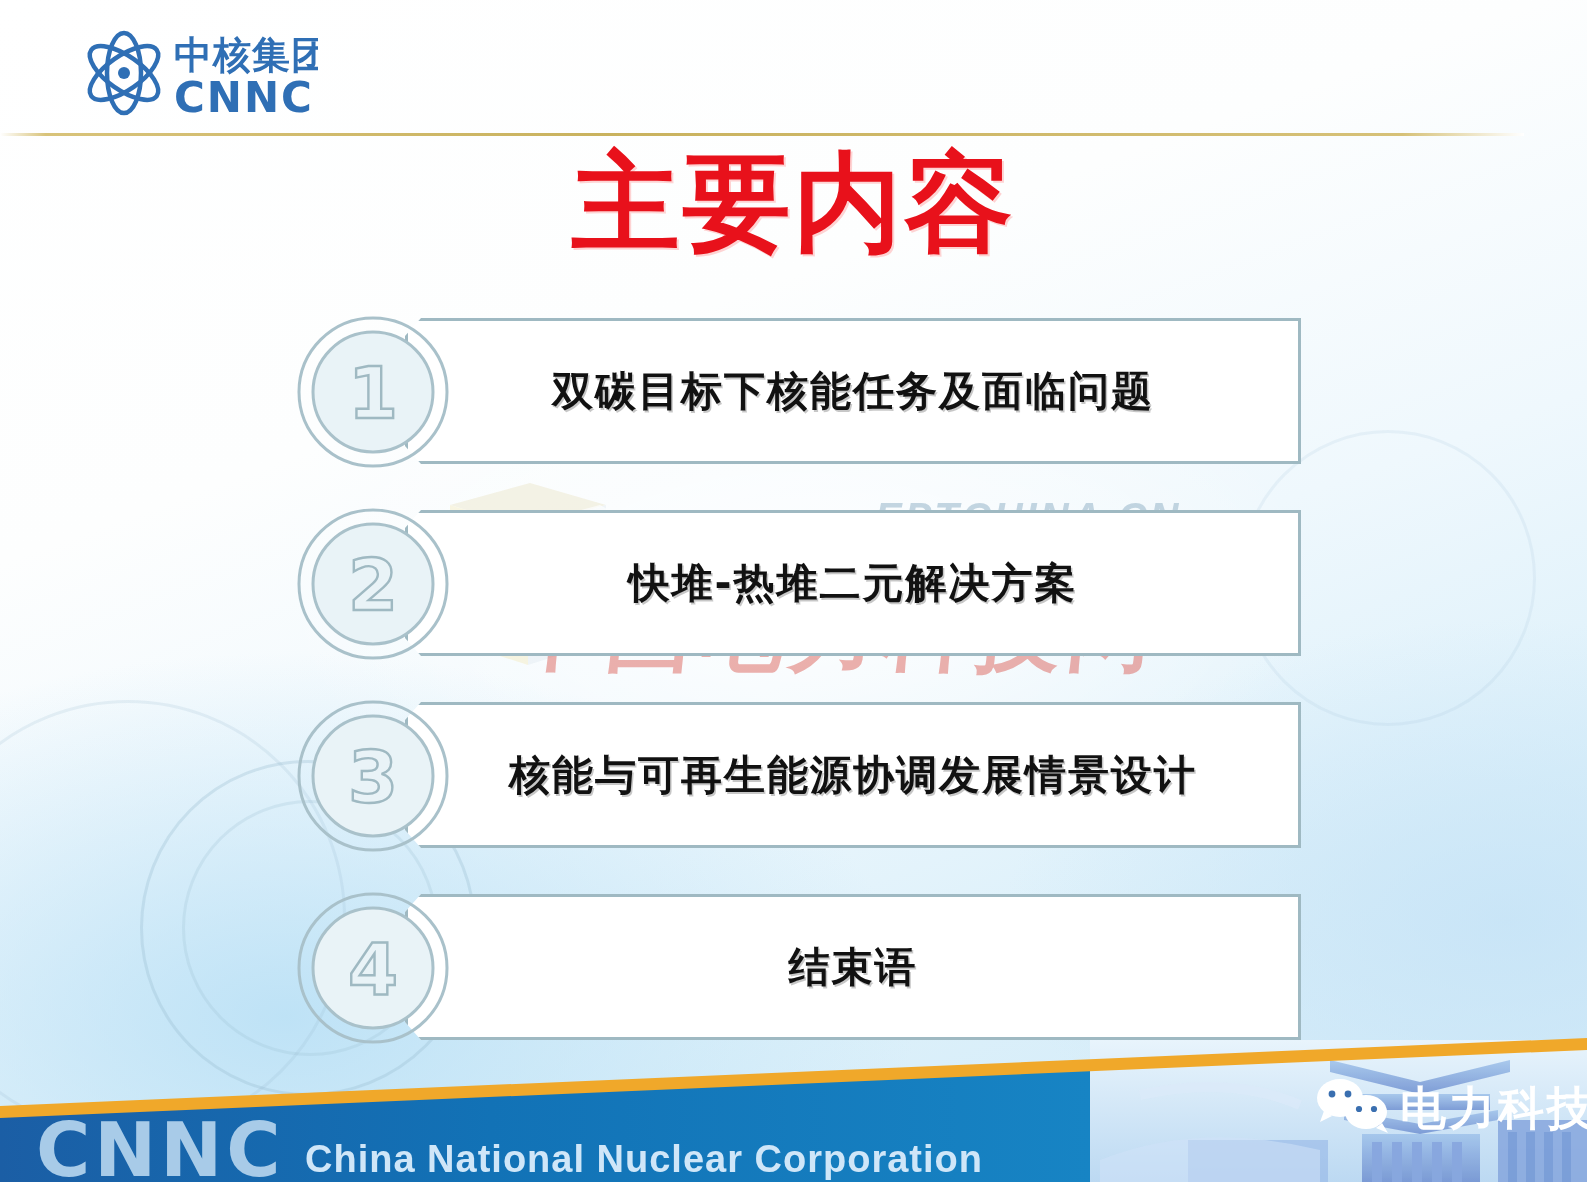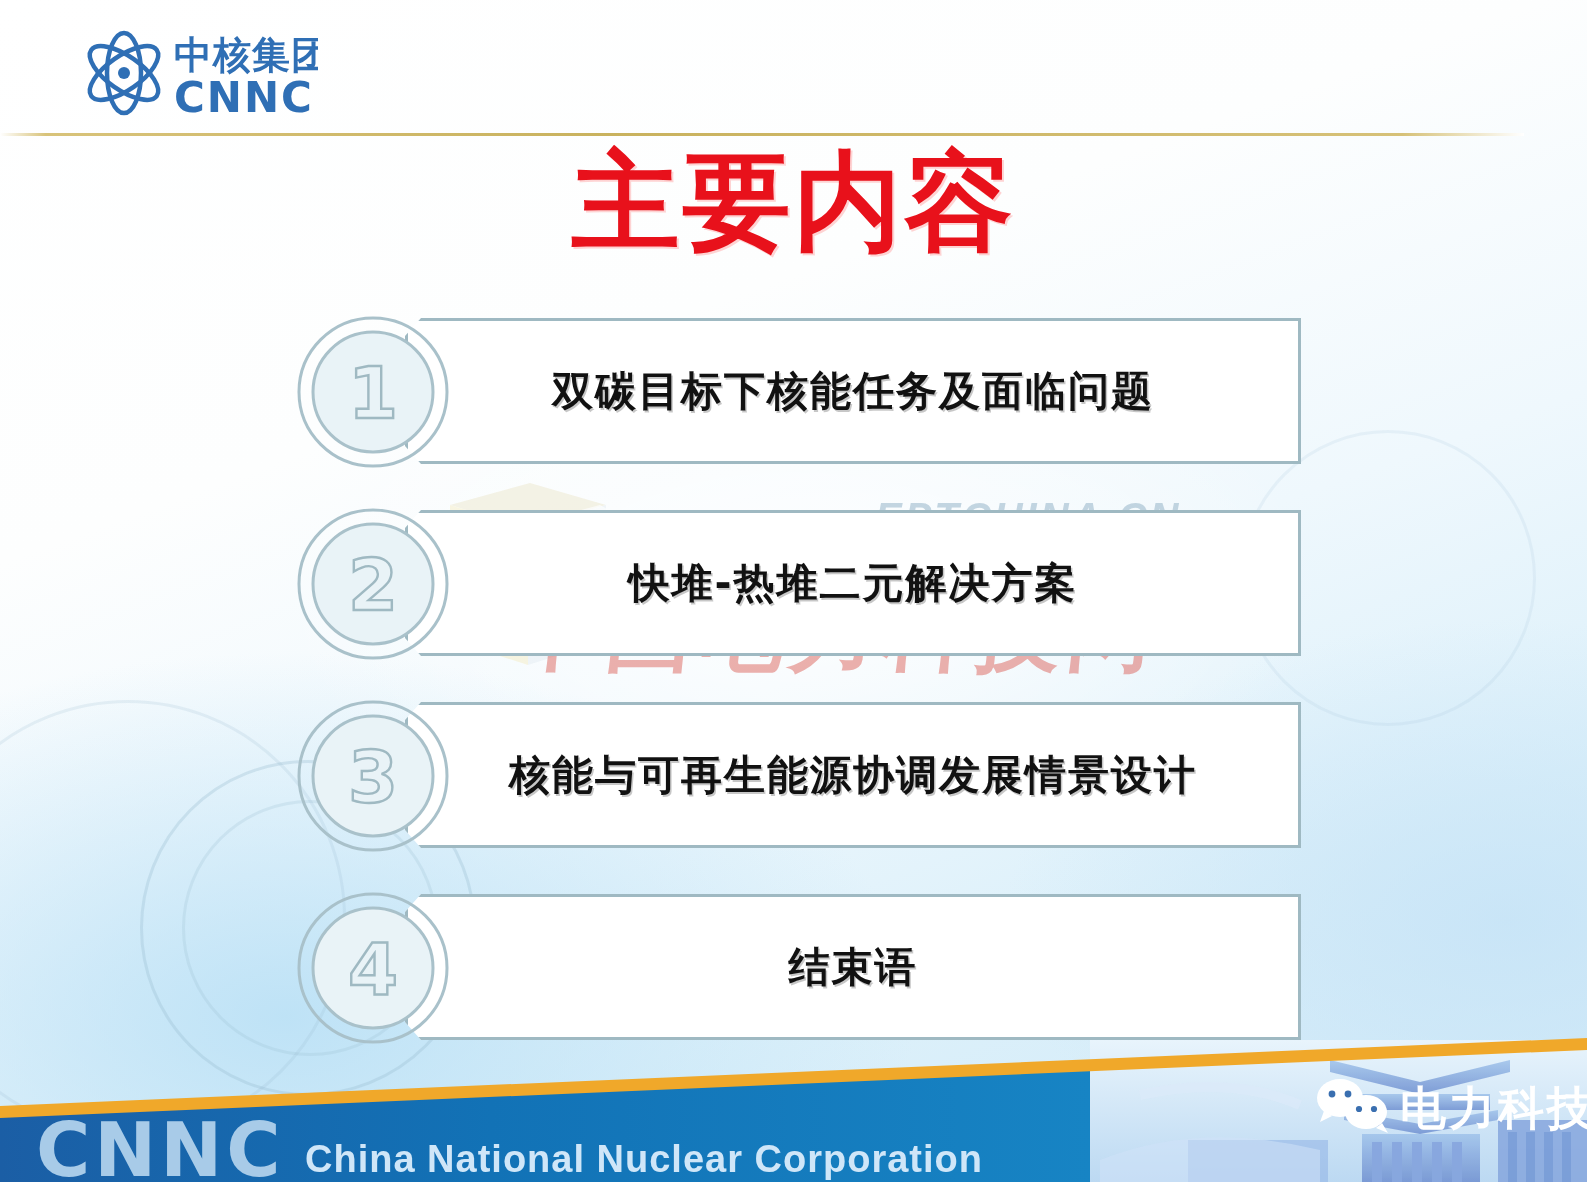--- a/index.html
+++ b/index.html
@@ -32,21 +32,21 @@
     position:absolute;left:0px;top:133px;width:1524px;height:3px;
     background:linear-gradient(90deg,#ffffff 0%,#d8c37a 3%,#c9b25e 40%,#d6c178 92%,#ffffff 100%);
   }
 
   
   #title{
     position:absolute;left:0;top:146px;width:1587px;text-align:center;
     font-size:108px;font-weight:bold;color:#e8111b;letter-spacing:3px;
     line-height:1.05;
     text-shadow:2px 2px 0 rgba(255,160,160,.45);
-    font-family:Liberation Serif, serif;
+    font-family:Liberation Sans, sans-serif;
   }
 
   
   #watermark{position:absolute;left:420px;top:455px;width:760px;height:230px;pointer-events:none;}
   #wm-mark{position:absolute;left:0px;top:10px;width:230px;height:220px;opacity:.55;}
   #wm-eng{
     position:absolute;left:455px;top:40px;
     font-size:40px;font-style:italic;font-weight:bold;letter-spacing:3px;
     color:rgba(150,180,200,.55);
     font-family:"Liberation Sans",sans-serif;

